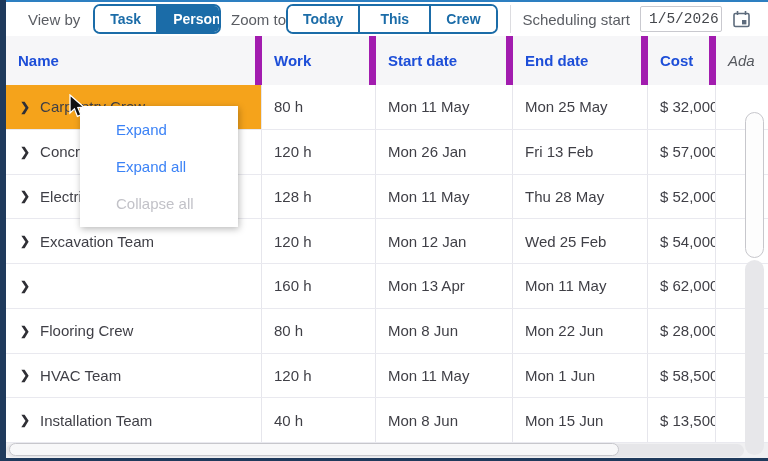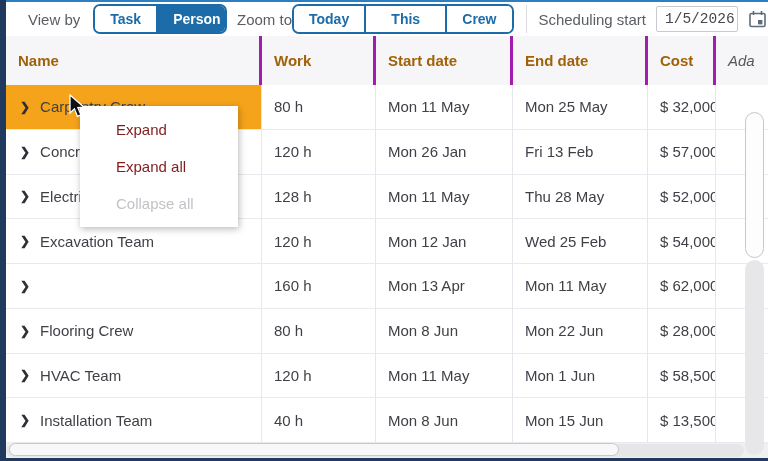--- a/index.html
+++ b/index.html
@@ -3,37 +3,37 @@
 <meta charset="utf-8">
 <style>
   html,body{margin:0;padding:0;background:#fff;}
   .screen{position:relative;width:768px;height:461px;overflow:hidden;
     font-family:"Liberation Sans",sans-serif;background:#fff;}
   
   .frame-top{position:absolute;left:0;top:0;width:768px;height:2px;background:#2d7fc1;}
   .frame-left{position:absolute;left:0;top:0;width:6px;height:461px;background:#1f3a5c;}
   .frame-bottom{position:absolute;left:0;top:458px;width:768px;height:3px;background:#1f3a5c;}
   
-  .toolbar{position:absolute;left:6px;top:2px;right:0;height:34px;background:#fff;
+  .toolbar{position:absolute;left:6px;top:2px;right:16px;height:34px;background:#fff;
     border-bottom:1px solid #e3e3e7;display:flex;align-items:center;}
   .tb-label{color:#5a5d63;font-size:15px;white-space:nowrap;}
   .seg{display:flex;height:26px;border:2px solid #1b6ca8;border-radius:7px;overflow:hidden;background:#fff;}
   .seg button{border:none;background:#fff;color:#1b6ca8;font-family:inherit;font-size:14px;
     font-weight:bold;padding:0 15px;cursor:pointer;border-left:2px solid #1b6ca8;line-height:26px;}
   .seg button:first-child{border-left:none;}
   .seg button.active{background:#1b6ca8;color:#fff;}
   .tb-divider{width:1px;height:28px;background:#dcdce0;}
   .date-input{height:24px;width:72px;border:1px solid #c9c9cf;border-radius:2px;
     font-family:Liberation Mono, monospace;font-size:14.5px;color:#44474c;padding:0 0 0 8px;background:#fff;}
   .cal{width:21px;height:21px;display:block;}
   
   .thead{position:absolute;left:6px;top:36px;right:0;height:49px;background:#f6f6f8;
     display:flex;align-items:center;}
   .hcell{height:100%;display:flex;align-items:center;padding-left:12px;box-sizing:border-box;
-    border-right:3px solid #a21caf;font-size:15px;font-weight:bold;color:#a16207;}
+    border-right:7px solid #a21caf;font-size:15px;font-weight:bold;color:#1d4ed8;}
   .hcell.c-add{font-weight:normal;font-style:italic;color:#55585e;border-right:none;}
   .c-name{width:256px;} .c-work{width:114px;} .c-start{width:137px;} .c-end{width:135px;}
   .c-cost{width:68px;} .c-add{flex:1;}
   
   .tbody{position:absolute;left:6px;top:85px;right:0;height:358px;background:#fff;}
   .trow{display:flex;height:44.75px;box-sizing:border-box;border-bottom:1px solid #e9e9ef;}
   .cell{height:100%;display:flex;align-items:center;padding-left:12px;box-sizing:border-box;
     border-right:1px solid #e6e6ec;font-size:15px;color:#3f3f46;overflow:hidden;white-space:nowrap;}
   .cell.c-add{border-right:none;}
   .cell.c-name.sel{background:#f5a31b;}
@@ -42,21 +42,21 @@
   .hscroll-zone{position:absolute;left:6px;top:443px;right:0;height:15px;background:#f0f0f2;}
   .hscroll-track{position:absolute;left:0px;top:1px;width:738px;height:13px;background:#e6e6e9;border-radius:7px;}
   .hscroll-thumb{position:absolute;left:3px;top:0px;width:610px;height:13px;background:#f8f8f9;
     border:1px solid #c7c7cc;border-radius:7px;box-sizing:border-box;}
   .vscroll-thumb{position:absolute;left:745px;top:112px;width:19px;height:146px;background:#fdfdfd;
     border:1px solid #c7c7cc;border-radius:10px;box-sizing:border-box;}
   .vscroll-track{position:absolute;left:745px;top:260px;width:19px;height:195px;background:#e7e7ea;border-radius:10px;}
   
   .ctxmenu{position:absolute;left:80px;top:106px;width:158px;background:#fff;padding:5px 0;
     box-shadow:1px 2px 7px rgba(0,0,0,0.28);z-index:5;}
-  .ctxmenu .item{height:37px;line-height:37px;padding-left:36px;font-size:15px;color:#7f1d1d;cursor:pointer;}
+  .ctxmenu .item{height:37px;line-height:37px;padding-left:36px;font-size:15px;color:#3b82f6;cursor:pointer;}
   .ctxmenu .item.disabled{color:#c2c2c8;cursor:default;}
   .cursor{position:absolute;left:68px;top:94px;z-index:9;pointer-events:none;}
 </style>
 </head>
 <body>
 
 <div class="screen">
   <div class="frame-top"></div>
 
   <div class="toolbar">

